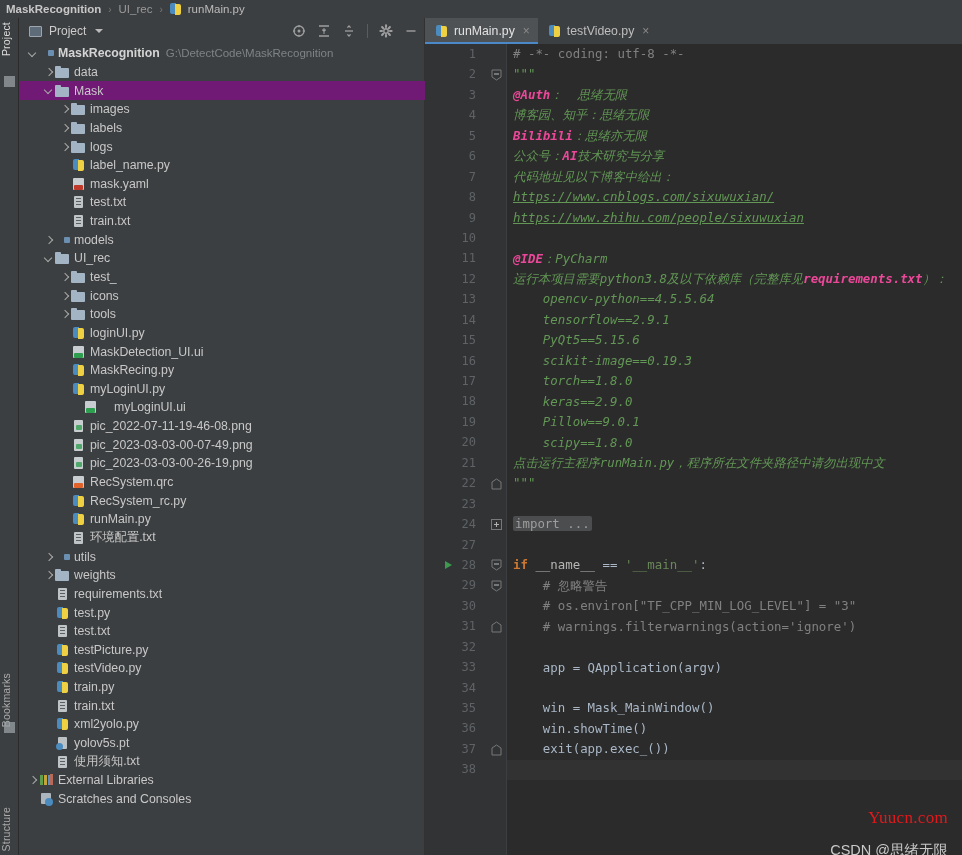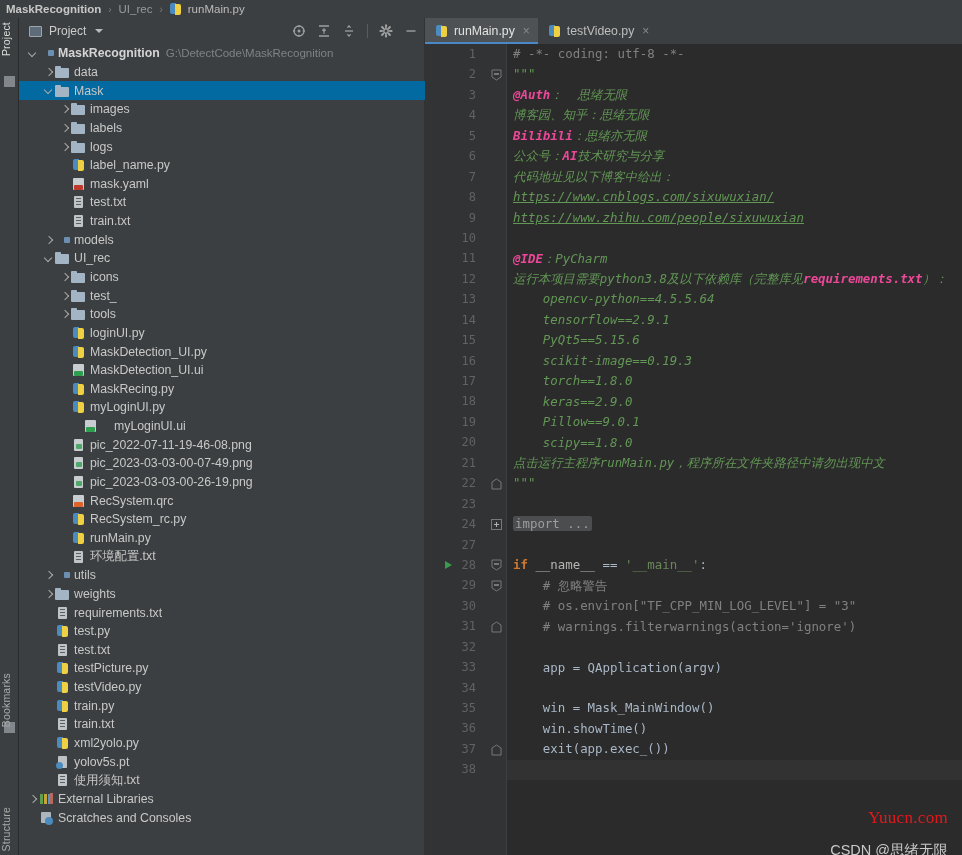--- a/index.html
+++ b/index.html
@@ -73,21 +73,21 @@
 
   
   #tree {
     position: absolute; left: 0; top: 26px; width: 406px; bottom: 0;
     overflow: hidden; font-size: 12.3px; color: #C4C4C4;
   }
   .row {
     display: flex; align-items: center; height: 18.65px;
     white-space: nowrap; padding-right: 6px;
   }
-  .row.selected { background: #0369a1; }
+  .row.selected { background: #701a75; }
   .arrow {
     width: 11px; height: 11px; flex: 0 0 11px; position: relative;
     margin-right: 1px;
   }
   .arrow.right::before, .arrow.down::before {
     content: ''; position: absolute; border-style: solid; border-color: #A9A9A9;
   }
   .arrow.right::before {
     left: 3px; top: 2.5px; width: 5px; height: 5px;
     border-width: 1.4px 1.4px 0 0; transform: rotate(45deg);
@@ -436,41 +436,36 @@
           <span class="lbl">models</span>
         </div>
         <div class="row" style="padding-left: 24px;">
           <span class="arrow down"></span>
           <span class="ico folder"></span>
           <span class="lbl">UI_rec</span>
         </div>
         <div class="row" style="padding-left: 40px;">
           <span class="arrow right"></span>
           <span class="ico folder"></span>
+          <span class="lbl">test_</span>
+        </div>
+        <div class="row" style="padding-left: 40px;">
+          <span class="arrow right"></span>
+          <span class="ico folder"></span>
           <span class="lbl">icons</span>
         </div>
         <div class="row" style="padding-left: 40px;">
           <span class="arrow right"></span>
           <span class="ico folder"></span>
-          <span class="lbl">test_</span>
-        </div>
-        <div class="row" style="padding-left: 40px;">
-          <span class="arrow right"></span>
-          <span class="ico folder"></span>
           <span class="lbl">tools</span>
         </div>
         <div class="row" style="padding-left: 40px;">
           <span class="arrow"></span>
           <span class="ico py"></span>
           <span class="lbl">loginUI.py</span>
-        </div>
-        <div class="row" style="padding-left: 40px;">
-          <span class="arrow"></span>
-          <span class="ico py"></span>
-          <span class="lbl">MaskDetection_UI.py</span>
         </div>
         <div class="row" style="padding-left: 40px;">
           <span class="arrow"></span>
           <span class="ico ui"></span>
           <span class="lbl">MaskDetection_UI.ui</span>
         </div>
         <div class="row" style="padding-left: 40px;">
           <span class="arrow"></span>
           <span class="ico py"></span>
           <span class="lbl">MaskRecing.py</span>

